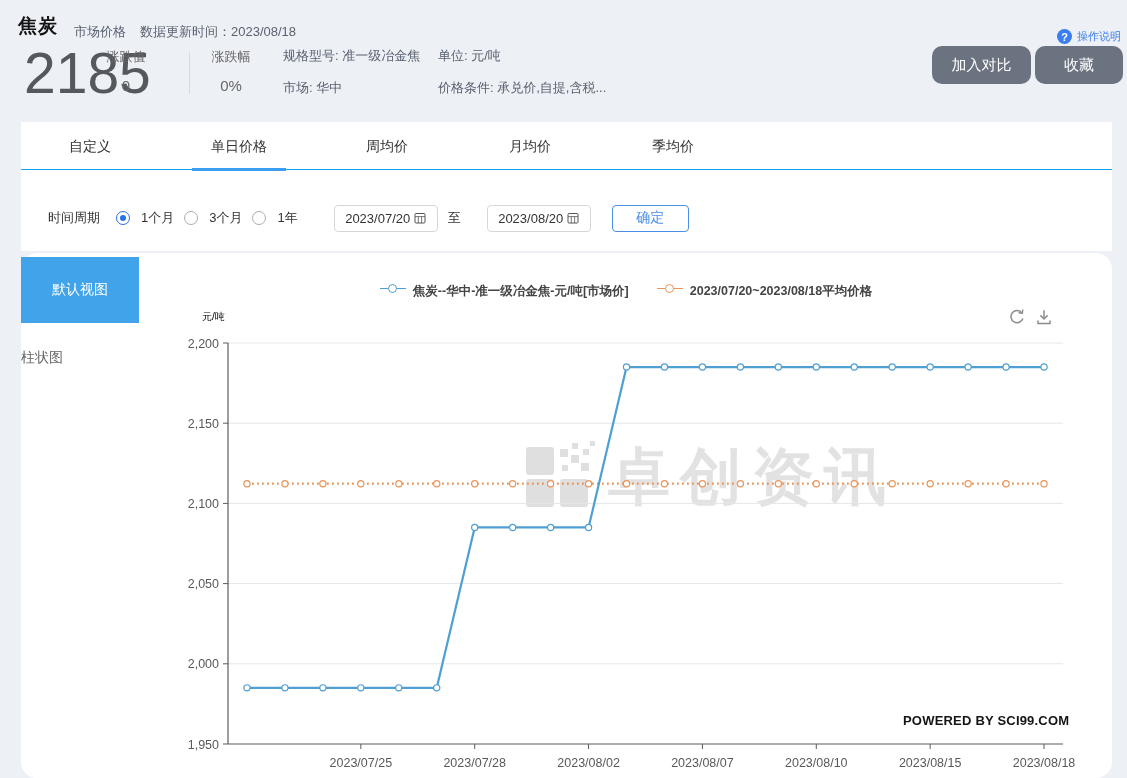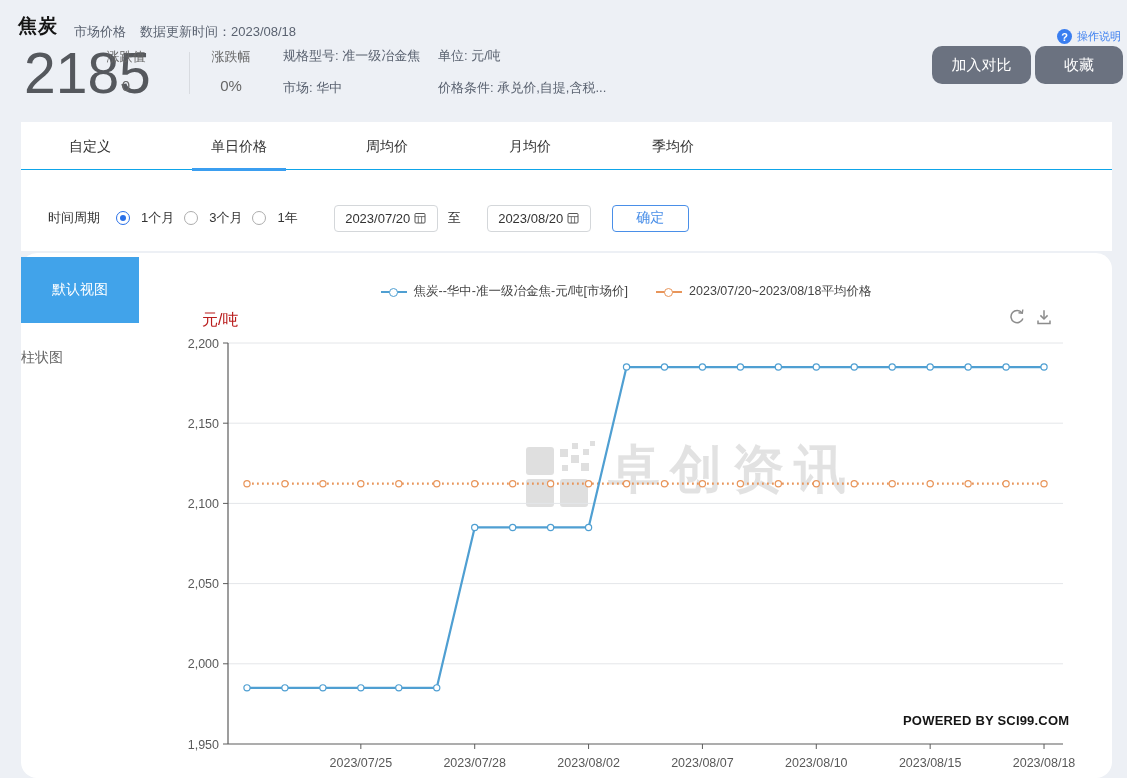--- a/index.html
+++ b/index.html
@@ -56,30 +56,30 @@
   .to-lbl { font-size:13px; color:#333; margin-left:10px; }
   .confirm-btn { margin-left:21px; width:77px; height:27px; background:#fff; border:1px solid var(--confirm-blue);
                  border-radius:4px; color:var(--confirm-blue); font-size:14px; cursor:pointer; font-family:inherit; }
 
   
   .chart-card { left:21px; top:253px; width:1091px; height:525px; background:#fff;border-radius:16px; }
   .view-btn { position:absolute; left:0; top:4px; width:118px; height:66px; background:var(--view-blue);
               color:#fff; font-size:14px; display:flex; align-items:center; justify-content:center; cursor:pointer; }
   .bar-btn { position:absolute; left:0; top:96px; width:118px; text-align:left; color:#666; font-size:14px; cursor:pointer; }
   .legend { position:absolute; left:118px; top:30px; width:974px; display:flex; justify-content:center; gap:28px; }
-  .lg-item { display:flex; align-items:center; gap:7px; font-size:12.5px; color:#444; cursor:pointer; }
+  .lg-item { display:flex; align-items:flex-start; gap:7px; font-size:12.5px; color:#444; cursor:pointer;font-weight:bold; }
   .lg-mark { display:inline-block; width:26px; height:10px; position:relative; }
   .lg-mark::before { content:''; position:absolute; left:0; right:0; top:4.5px; height:1.5px; background:var(--c); }
   .lg-mark::after { content:''; position:absolute; left:8px; top:1px; width:7px; height:7px;
                     border:1.5px solid var(--c); border-radius:50%; background:#fff; }
-  .unit-lbl { position:absolute; left:181px; top:57px; font-size:16px; color:#b91c1c; }
+  .unit-lbl { position:absolute; left:181px; top:57px; font-size:10px; color:#000000; }
   .chart-tools { position:absolute; left:987px; top:55px; display:flex; gap:9px; }
   .tool { width:18px; height:18px; cursor:pointer; }
   .watermark { position:absolute; left:505px; top:182px; width:340px; height:90px; pointer-events:none; }
-  .wm-cn { position:absolute; left:82px; top:0; font-size:52px; font-weight:bold; letter-spacing:10px; color:#000; opacity:0.11; white-space:nowrap; }
+  .wm-cn { position:absolute; left:82px; top:0; font-size:62px; font-weight:bold; letter-spacing:10px; color:#000; opacity:0.11; white-space:nowrap; }
   .wm-en { position:absolute; left:90px; top:44px; font-family:"Liberation Serif","DejaVu Serif",serif;
            font-size:37px; letter-spacing:5px; color:#000; opacity:0.10; white-space:nowrap; }
   .plot { position:absolute; left:118px; top:77px; width:974px; height:448px; }
   .powered { position:absolute; left:882px; top:460px; font-size:13px; font-weight:bold; color:#151515; letter-spacing:0.2px; }
   svg text { font-family:"Liberation Sans","DejaVu Sans",sans-serif; }
 </style>
 </head>
 <body>
 
 <div class="abs product-title">焦炭</div>

